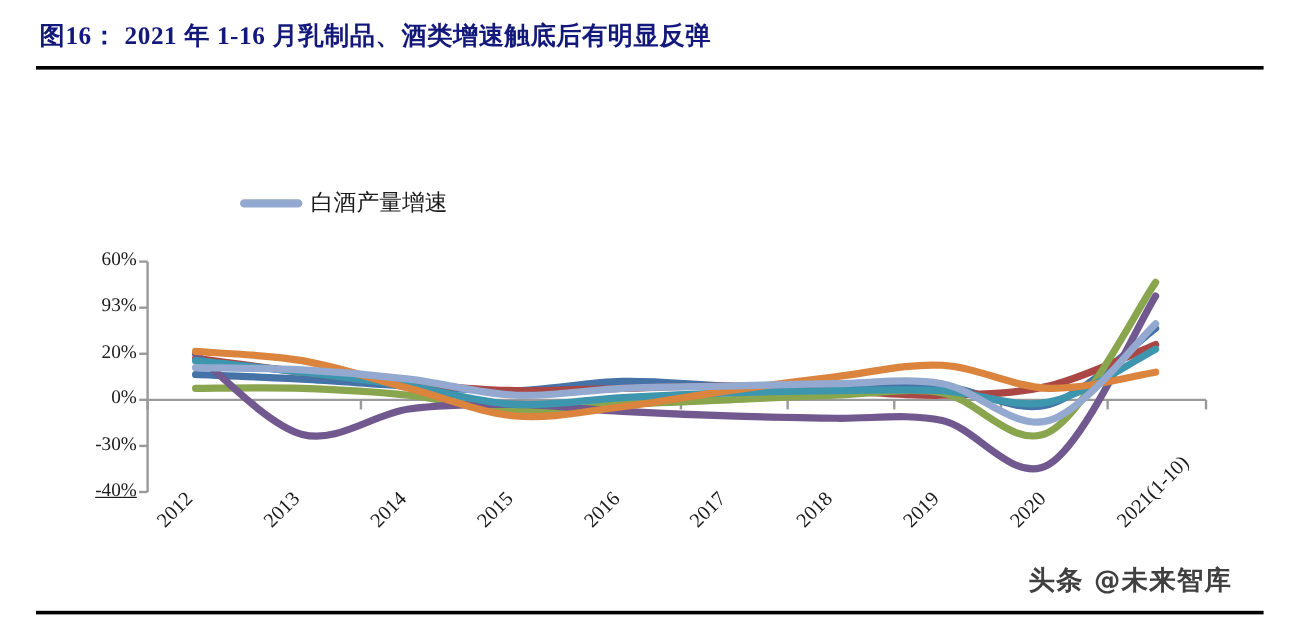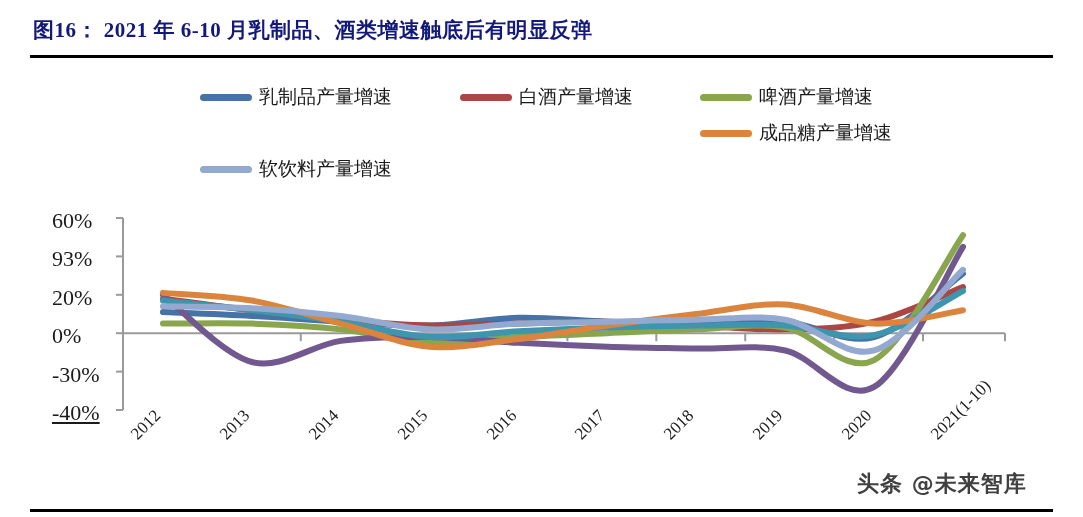--- a/index.html
+++ b/index.html
@@ -86,23 +86,23 @@
     width: 1083px;
     height: 245px;
   }
   #plot-svg {
     position: absolute;
     left: 0; top: 0;
   }
   .ytick-label {
     position: absolute;
     font-family: "Liberation Serif", serif;
-    font-size: 22px;
+    font-size: 16px;
     color: #1b1b1b;
-    text-align: left;
+    text-align: right;
     width: 62px;
     right: 0;
   }
   #y-labels {
     position: absolute;
     left: 48px;
     top: 196px;
     width: 66px;
     height: 230px;
   }
@@ -143,49 +143,31 @@
     top: 509px;
     width: 1023px;
     height: 3px;
     background: #000000;
   }
 </style>
 </head>
 <body>
 
 <div id="figure-header">
-  <div id="figure-title">图16： 2021 年 6-10 月乳制品、酒类增速触底后有明显反弹</div>
+  <div id="figure-title">图16： 2021 年 1-16 月乳制品、酒类增速触底后有明显反弹</div>
   <div id="header-rule"></div>
 </div>
 
 <div id="legend">
-    <div class="legend-row" style="top: 0px;">
-      <div class="legend-item" style="left: 0px;">
-        <span class="legend-swatch" style="background: rgb(69, 114, 167);"></span>
-        <span class="legend-label">乳制品产量增速</span>
-      </div>
-      <div class="legend-item" style="left: 260px;">
-        <span class="legend-swatch" style="background: rgb(170, 70, 67);"></span>
-        <span class="legend-label">白酒产量增速</span>
-      </div>
-      <div class="legend-item" style="left: 500px;">
-        <span class="legend-swatch" style="background: rgb(137, 165, 78);"></span>
-        <span class="legend-label">啤酒产量增速</span>
-      </div>
-    </div>
     <div class="legend-row" style="top: 36px;">
-      <div class="legend-item" style="left: 500px;">
-        <span class="legend-swatch" style="background: rgb(219, 132, 61);"></span>
-        <span class="legend-label">成品糖产量增速</span>
-      </div>
     </div>
     <div class="legend-row" style="top: 72px;">
       <div class="legend-item" style="left: 0px;">
         <span class="legend-swatch" style="background: rgb(147, 169, 207);"></span>
-        <span class="legend-label">软饮料产量增速</span>
+        <span class="legend-label">白酒产量增速</span>
       </div>
     </div>
   </div>
 
 <div id="y-labels">
     <div class="ytick-label" style="top: 12px;">60%</div>
     <div class="ytick-label" style="top: 50.4px;">93%</div>
     <div class="ytick-label" style="top: 88.8px;">20%</div>
     <div class="ytick-label" style="top: 127.2px;">0%</div>
     <div class="ytick-label" style="top: 165.6px;">-30%</div>

